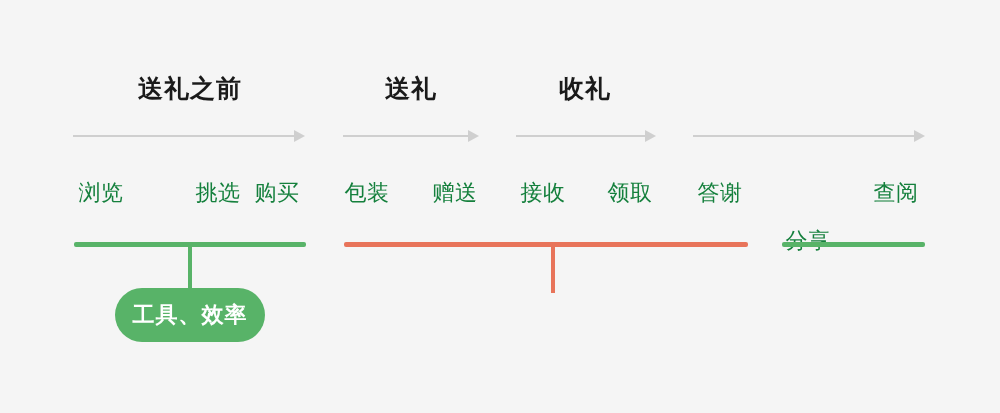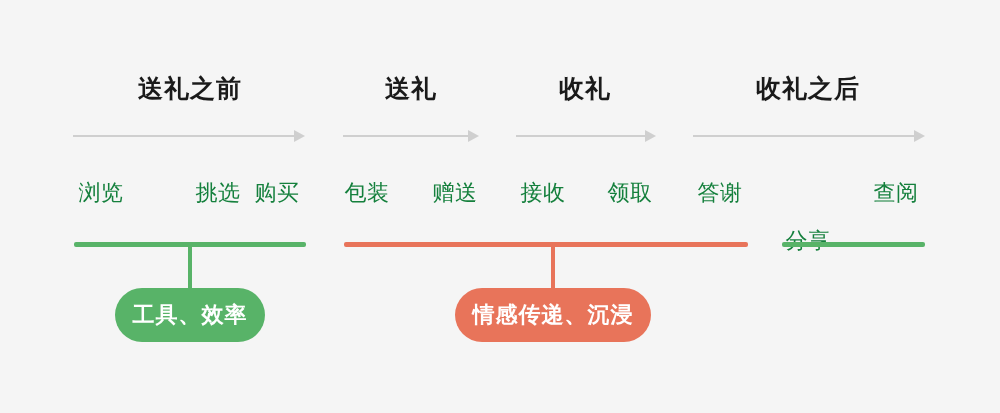--- a/index.html
+++ b/index.html
@@ -93,21 +93,20 @@
   }
 </style>
 </head>
 <body>
 
 <div id="canvas">
 
   <div class="stage-title" style="left:190px;">送礼之前</div>
   <div class="stage-title" style="left:585px;">收礼</div>
   <div class="stage-title" style="left:411px;">送礼</div>
-  <div class="stage-title" style="left:808px;">收礼之后</div>
 
   <div class="arrow" style="left:73px; width:232px;">
     <div class="shaft" style="width:221px;"></div>
     <div class="head" style="left:221px;"></div>
   </div>
   <div class="arrow" style="left:343px; width:136px;">
     <div class="shaft" style="width:125px;"></div>
     <div class="head" style="left:125px;"></div>
   </div>
   <div class="arrow" style="left:516px; width:140px;">
@@ -129,17 +128,16 @@
   <div class="step-label" style="left:720px;">答谢</div>
   <div class="step-label" style="left:808px;margin-top:48px;">分享</div>
   <div class="step-label" style="left:896px;">查阅</div>
 
   <div class="group-bar" style="left:74px; top:242px; width:232px; background:#58b368;"></div>
   <div class="connector" style="left:188px; top:245px; height:48px; background:#58b368;"></div>
   <div class="pill" style="left:115px; top:288px; width:150px; height:54px; background:#58b368;">工具、效率</div>
 
   <div class="group-bar" style="left:344px; top:242px; width:404px; background:#e8745a;"></div>
   <div class="connector" style="left:551px; top:245px; height:48px; background:#e8745a;"></div>
-  <div class="pill" style="left:455px; top:288px; width:196px; height:54px; background:#e8745a;">情感传递、沉浸</div>
 
   <div class="group-bar" style="left:782px; top:242px; width:143px; background:#58b368;"></div>
 
 </div>
 
 </body></html>

